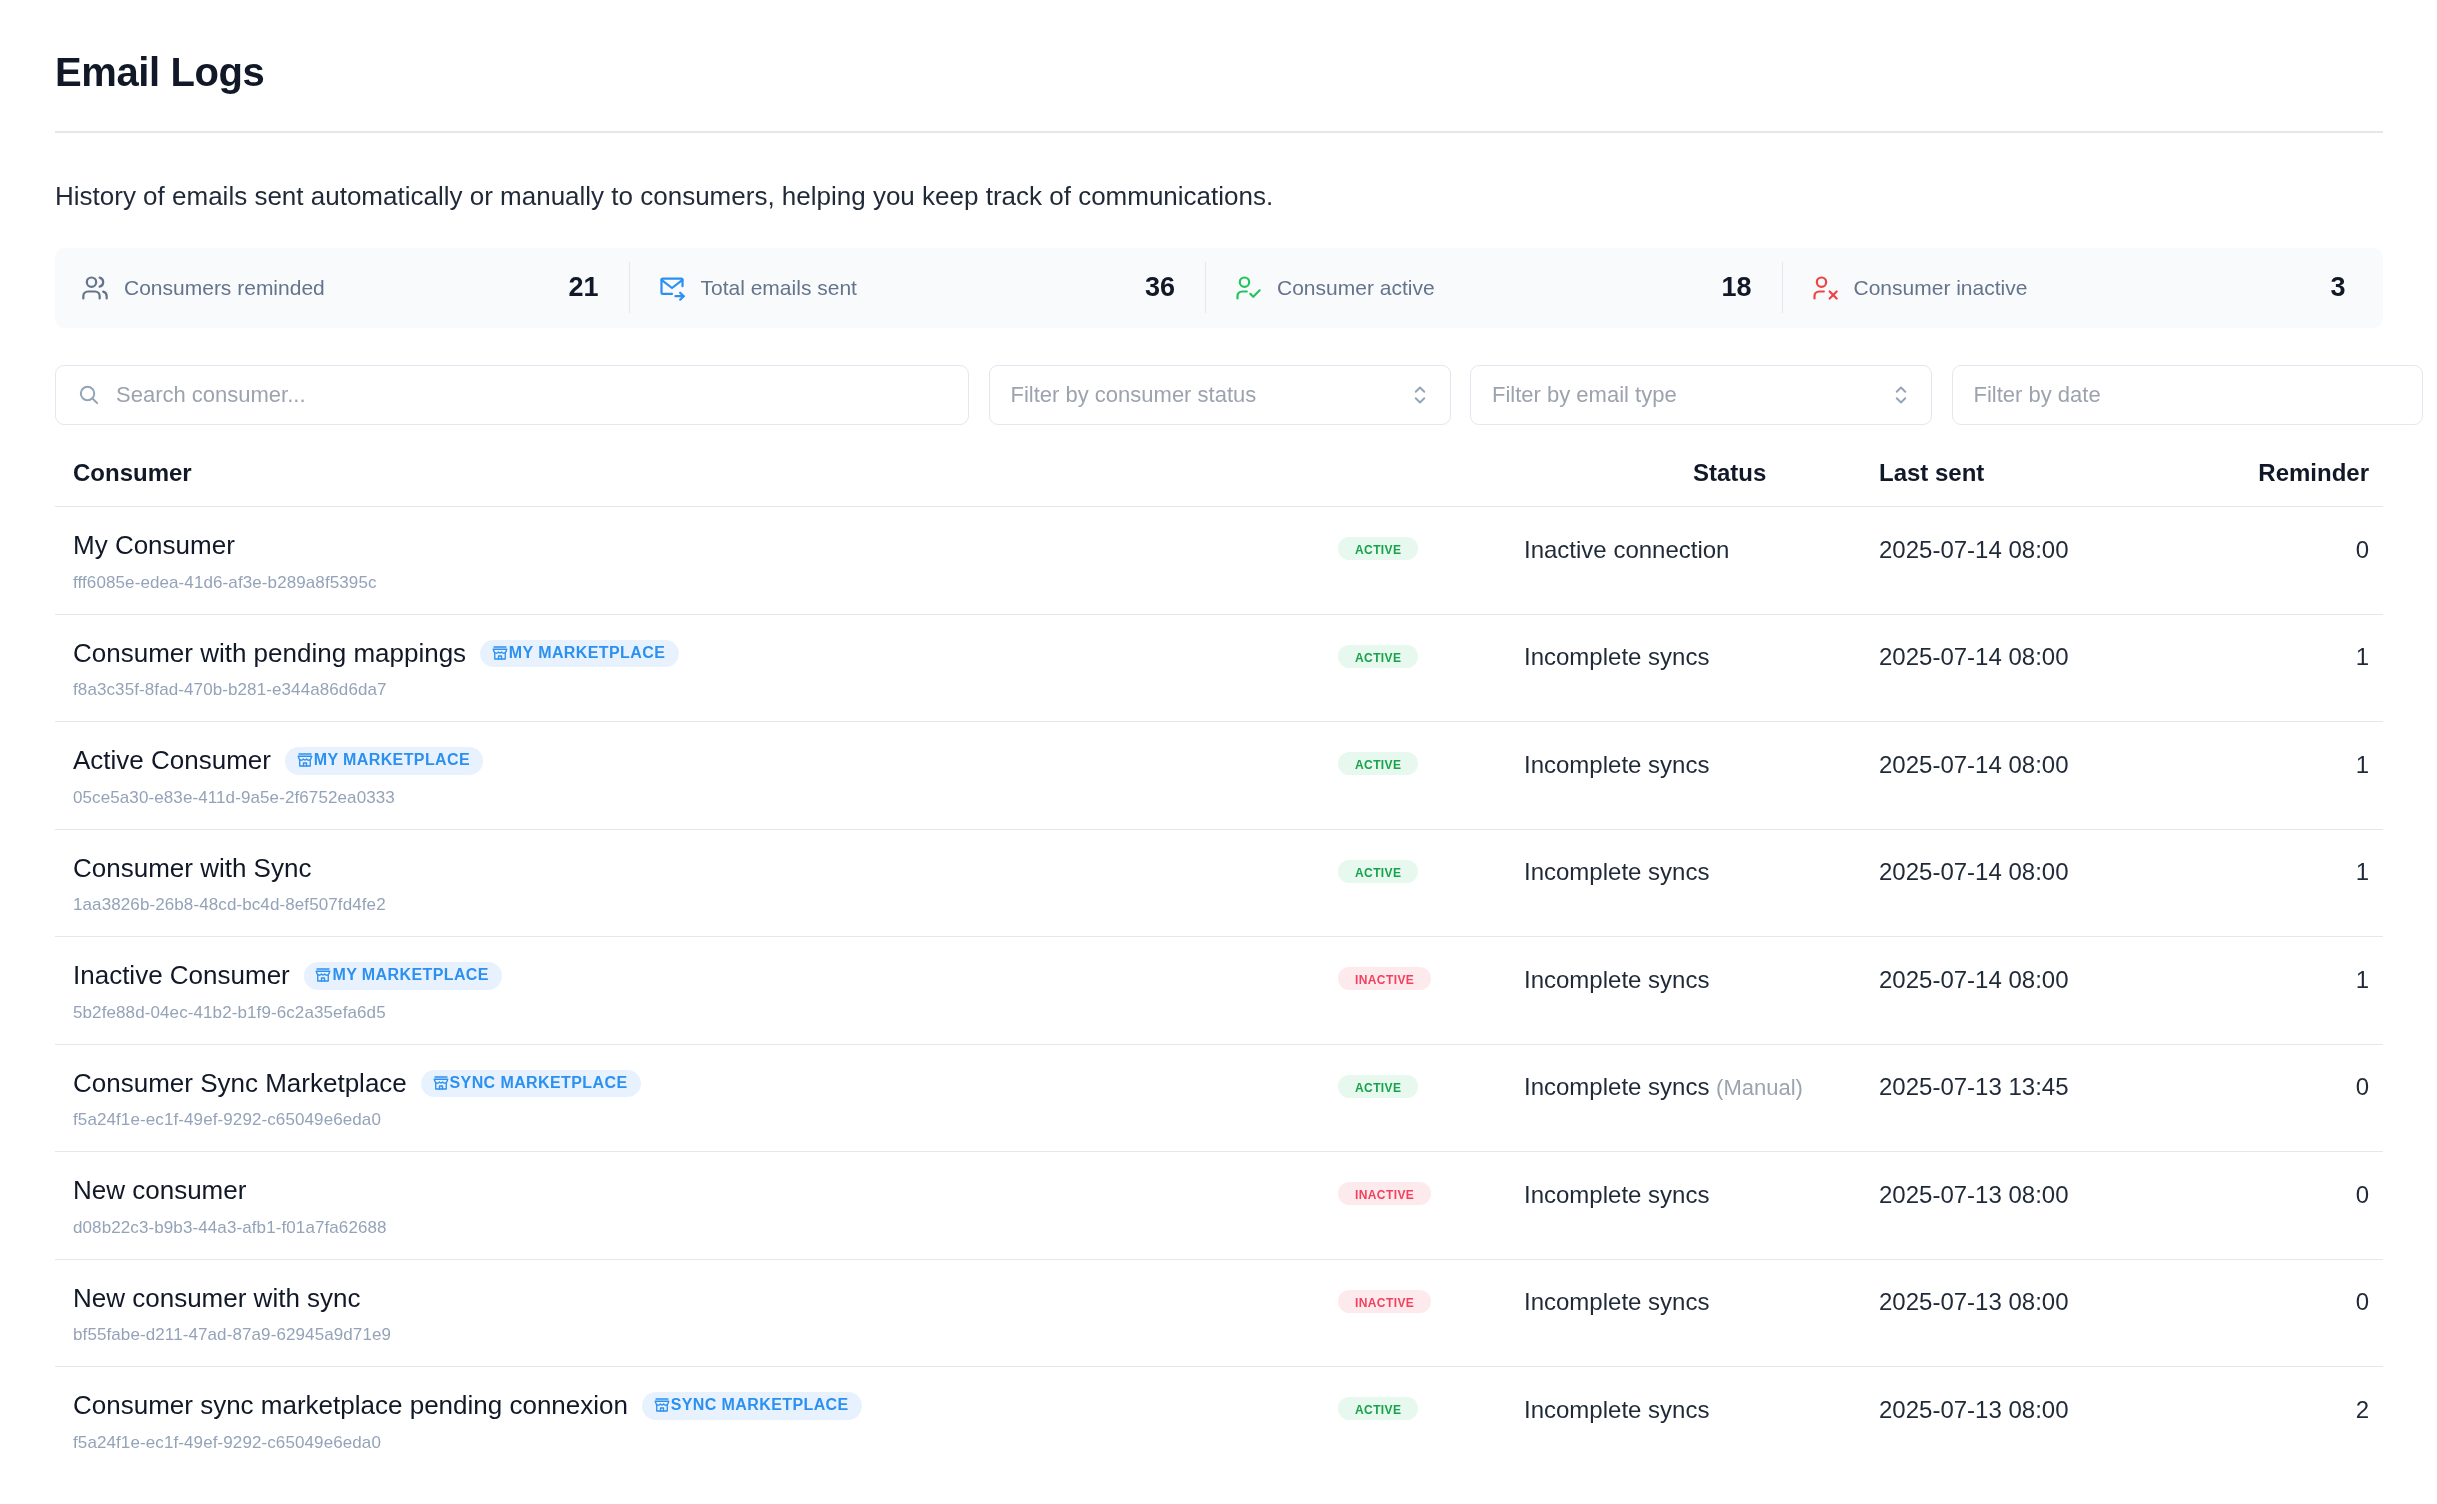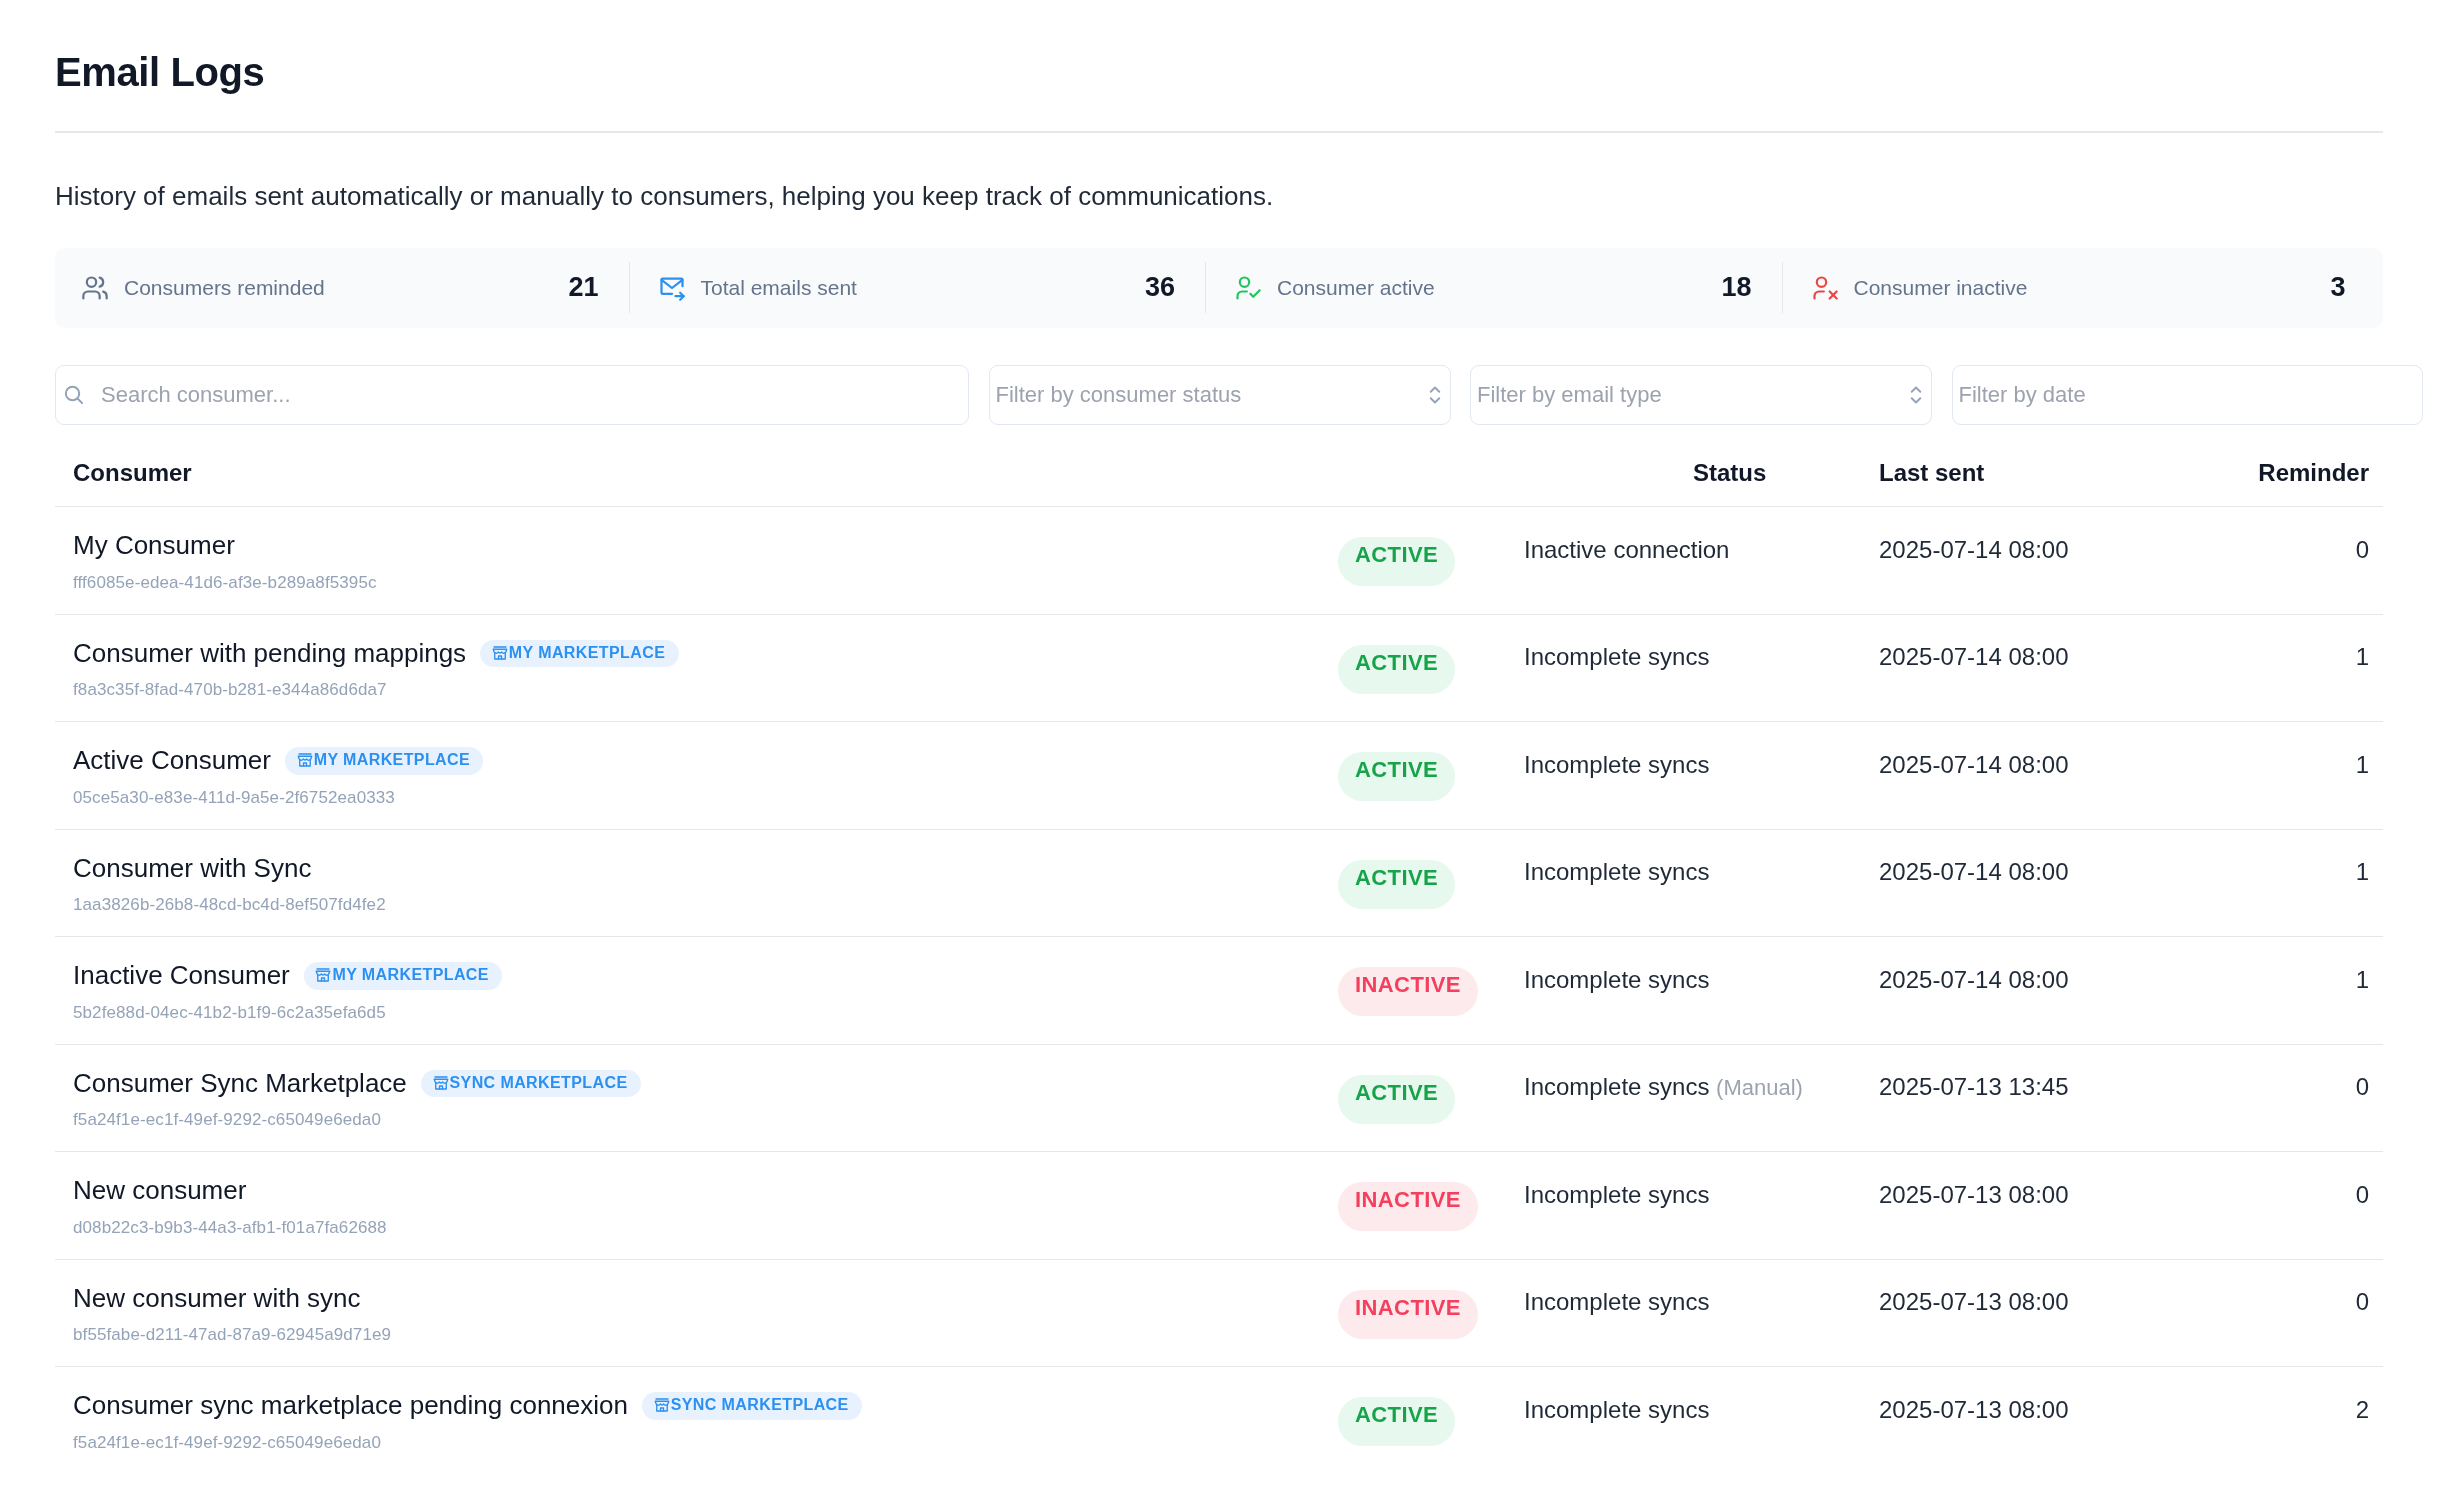--- a/index.html
+++ b/index.html
@@ -81,21 +81,21 @@
     display: flex;
     gap: 19.5px;
   }
   .field {
     height: 60px;
     border: 1.8px solid #e2e8f0;
     border-radius: 9px;
     background: #ffffff;
     display: flex;
     align-items: center;
-    padding: 0 6px;
+    padding: 0 21px;
     position: relative;
   }
   .field.search { flex: 0 0 914px; }
   .field.select { flex: 0 0 462px; }
   .field.date   { flex: 0 0 471px; }
   .field .ph {
     font-size: 22px;
     color: #9ca3af;
     white-space: nowrap;
   }
@@ -164,22 +164,22 @@
     white-space: nowrap;
     line-height: 1;
   }
   .mk-badge svg { display: block; }
 
   .status-badge {
     display: inline-flex;
     align-items: center;
     justify-content: center;
     border-radius: 887px;
-    padding: 7px 17px 20px 17px;
-    font-size: 22px;
+    padding: 7px 17px 4px 17px;
+    font-size: 12px;
     font-weight: 700;
     letter-spacing: 0.4px;
     line-height: 1;
   }
   .status-badge.active   { background: #e7f8ee; color: #16a34a; }
   .status-badge.inactive { background: #fdeaec; color: #f43f5e; }
   .status-cell { padding-top: 7px; }
 
   .cell-text {
     font-size: 24px;

